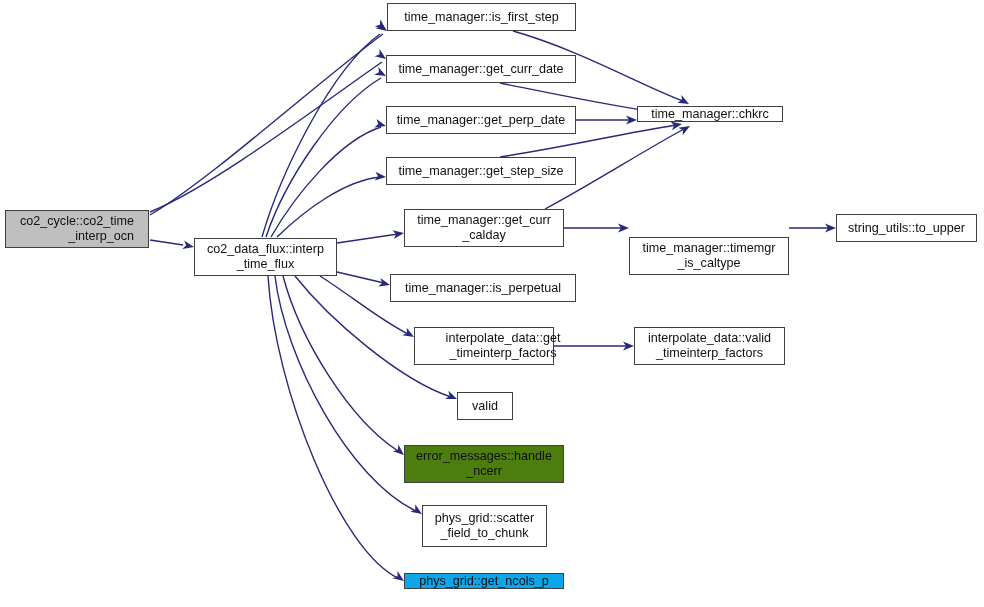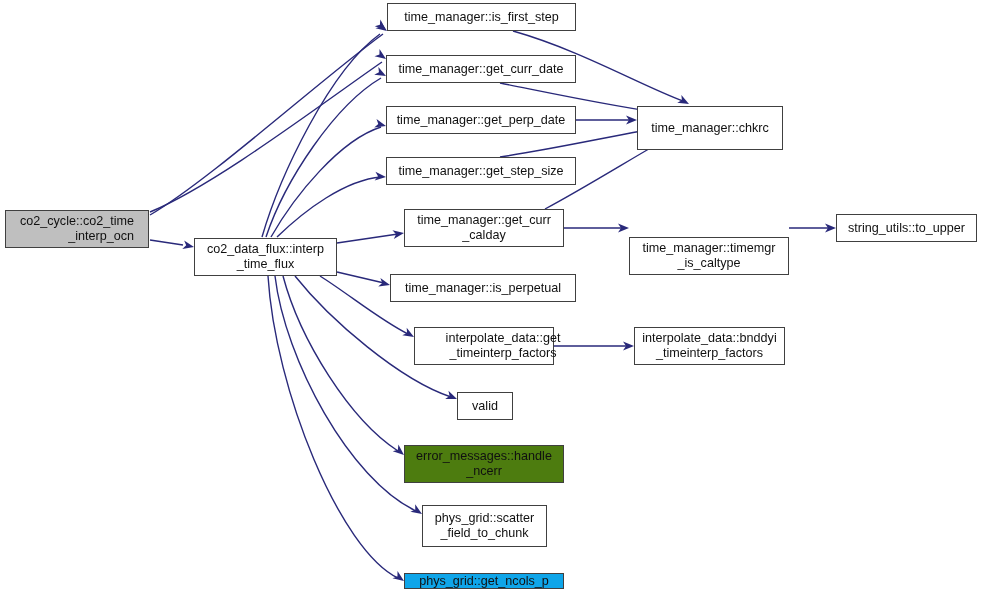--- a/index.html
+++ b/index.html
@@ -114,19 +114,19 @@
 _calday</span></div>
     <div class="gnode" style="left: 390px; top: 274px; width: 186px; height: 28px; border-color: rgb(64, 64, 64); background: rgb(255, 255, 255);"><span class="nlabel">time_manager::is_perpetual</span></div>
     <div class="gnode" style="left: 414px; top: 327px; width: 140px; height: 38px; border-color: rgb(64, 64, 64); background: rgb(255, 255, 255); padding-left: 38px;"><span class="nlabel">interpolate_data::get
 _timeinterp_factors</span></div>
     <div class="gnode" style="left: 457px; top: 392px; width: 56px; height: 28px; border-color: rgb(64, 64, 64); background: rgb(255, 255, 255);"><span class="nlabel">valid</span></div>
     <div class="gnode" style="left: 404px; top: 445px; width: 160px; height: 38px; border-color: rgb(64, 64, 64); background: #4d7c0f;"><span class="nlabel">error_messages::handle
 _ncerr</span></div>
     <div class="gnode" style="left: 422px; top: 505px; width: 125px; height: 42px; border-color: rgb(64, 64, 64); background: rgb(255, 255, 255);"><span class="nlabel">phys_grid::scatter
 _field_to_chunk</span></div>
     <div class="gnode" style="left: 404px; top: 573px; width: 160px; height: 16px; border-color: rgb(64, 64, 64); background: #0ea5e9;"><span class="nlabel">phys_grid::get_ncols_p</span></div>
-    <div class="gnode" style="left: 637px; top: 106px; width: 146px; height: 44px; border-color: rgb(64, 64, 64); background: rgb(255, 255, 255);"><span class="nlabel">time_manager::chkrc</span></div>
+    <div class="gnode" style="left: 637px; top: 106px; width: 146px; height: 16px; border-color: rgb(64, 64, 64); background: rgb(255, 255, 255);"><span class="nlabel">time_manager::chkrc</span></div>
     <div class="gnode" style="left: 629px; top: 209px; width: 160px; height: 38px; border-color: rgb(64, 64, 64); background: rgb(255, 255, 255); margin-top: 28px;"><span class="nlabel">time_manager::timemgr
 _is_caltype</span></div>
-    <div class="gnode" style="left: 634px; top: 327px; width: 151px; height: 38px; border-color: rgb(64, 64, 64); background: rgb(255, 255, 255);"><span class="nlabel">interpolate_data::bnddyi
+    <div class="gnode" style="left: 634px; top: 327px; width: 151px; height: 38px; border-color: rgb(64, 64, 64); background: rgb(255, 255, 255);"><span class="nlabel">interpolate_data::valid
 _timeinterp_factors</span></div>
     <div class="gnode" style="left: 836px; top: 214px; width: 141px; height: 28px; border-color: rgb(64, 64, 64); background: rgb(255, 255, 255);"><span class="nlabel">string_utils::to_upper</span></div>
   </div>
 
 </body></html>

